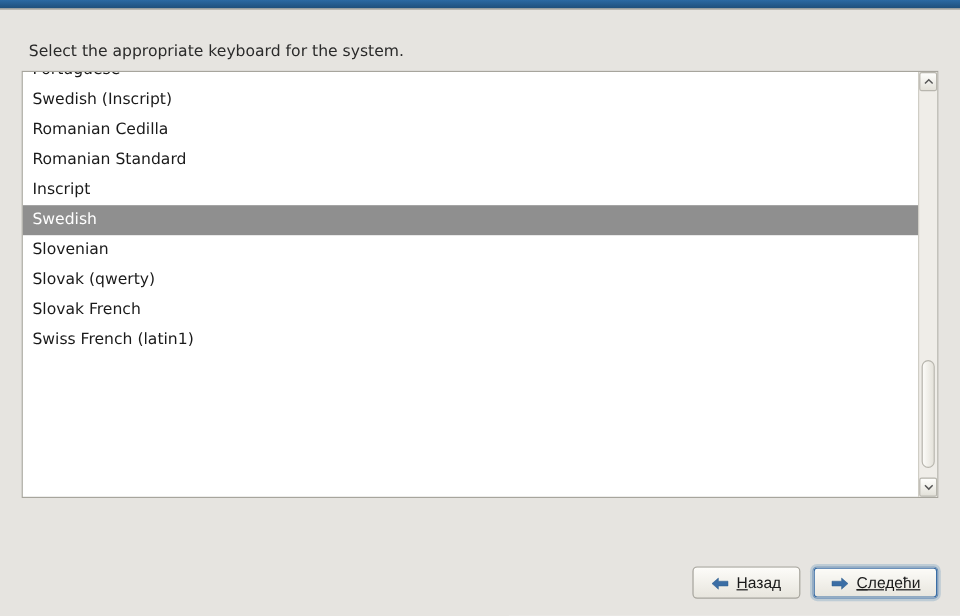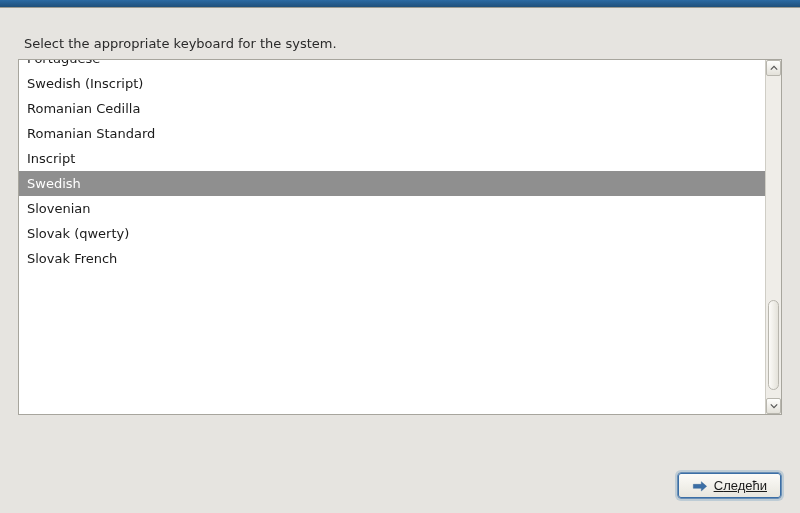--- a/index.html
+++ b/index.html
@@ -129,38 +129,47 @@
         <div class="listbox-inner" id="listbox-inner">
             <div class="row">Portuguese</div>
             <div class="row">Swedish (Inscript)</div>
             <div class="row">Romanian Cedilla</div>
             <div class="row">Romanian Standard</div>
             <div class="row">Inscript</div>
             <div class="row selected">Swedish</div>
             <div class="row">Slovenian</div>
             <div class="row">Slovak (qwerty)</div>
             <div class="row">Slovak French</div>
+            <div class="row">Swiss French (latin1)</div>
           </div>
       </div>
       <div class="scrollbar">
         <div class="sb-arrow up">
           <svg viewBox="0 0 10 10">
               <path d="M1 7 L5 3 L9 7" fill="none" stroke="#555" stroke-width="1.5"></path>
             </svg>
         </div>
         <div class="sb-thumb"></div>
         <div class="sb-arrow down">
           <svg viewBox="0 0 10 10">
               <path d="M1 3 L5 7 L9 3" fill="none" stroke="#555" stroke-width="1.5"></path>
             </svg>
         </div>
       </div>
     </div>
 
     <div class="footer">
+      <button class="btn">
+        <span class="arrow-ico">
+          <svg viewBox="0 0 24 16">
+              <path d="M10 1 L2 8 L10 15 L10 11 L22 11 L22 5 L10 5 Z" fill="#3b6ea5" stroke="#2a5a8a" stroke-width="0.6"></path>
+            </svg>
+        </span>
+        <span><span class="u">Н</span><span>азад</span></span>
+      </button>
       <button class="btn default">
         <span class="arrow-ico">
           <svg viewBox="0 0 24 16">
               <path d="M14 1 L22 8 L14 15 L14 11 L2 11 L2 5 L14 5 Z" fill="#3b6ea5" stroke="#2a5a8a" stroke-width="0.6"></path>
             </svg>
         </span>
         <span><span class="u">С</span><span>ледећи</span></span>
       </button>
     </div>
 

